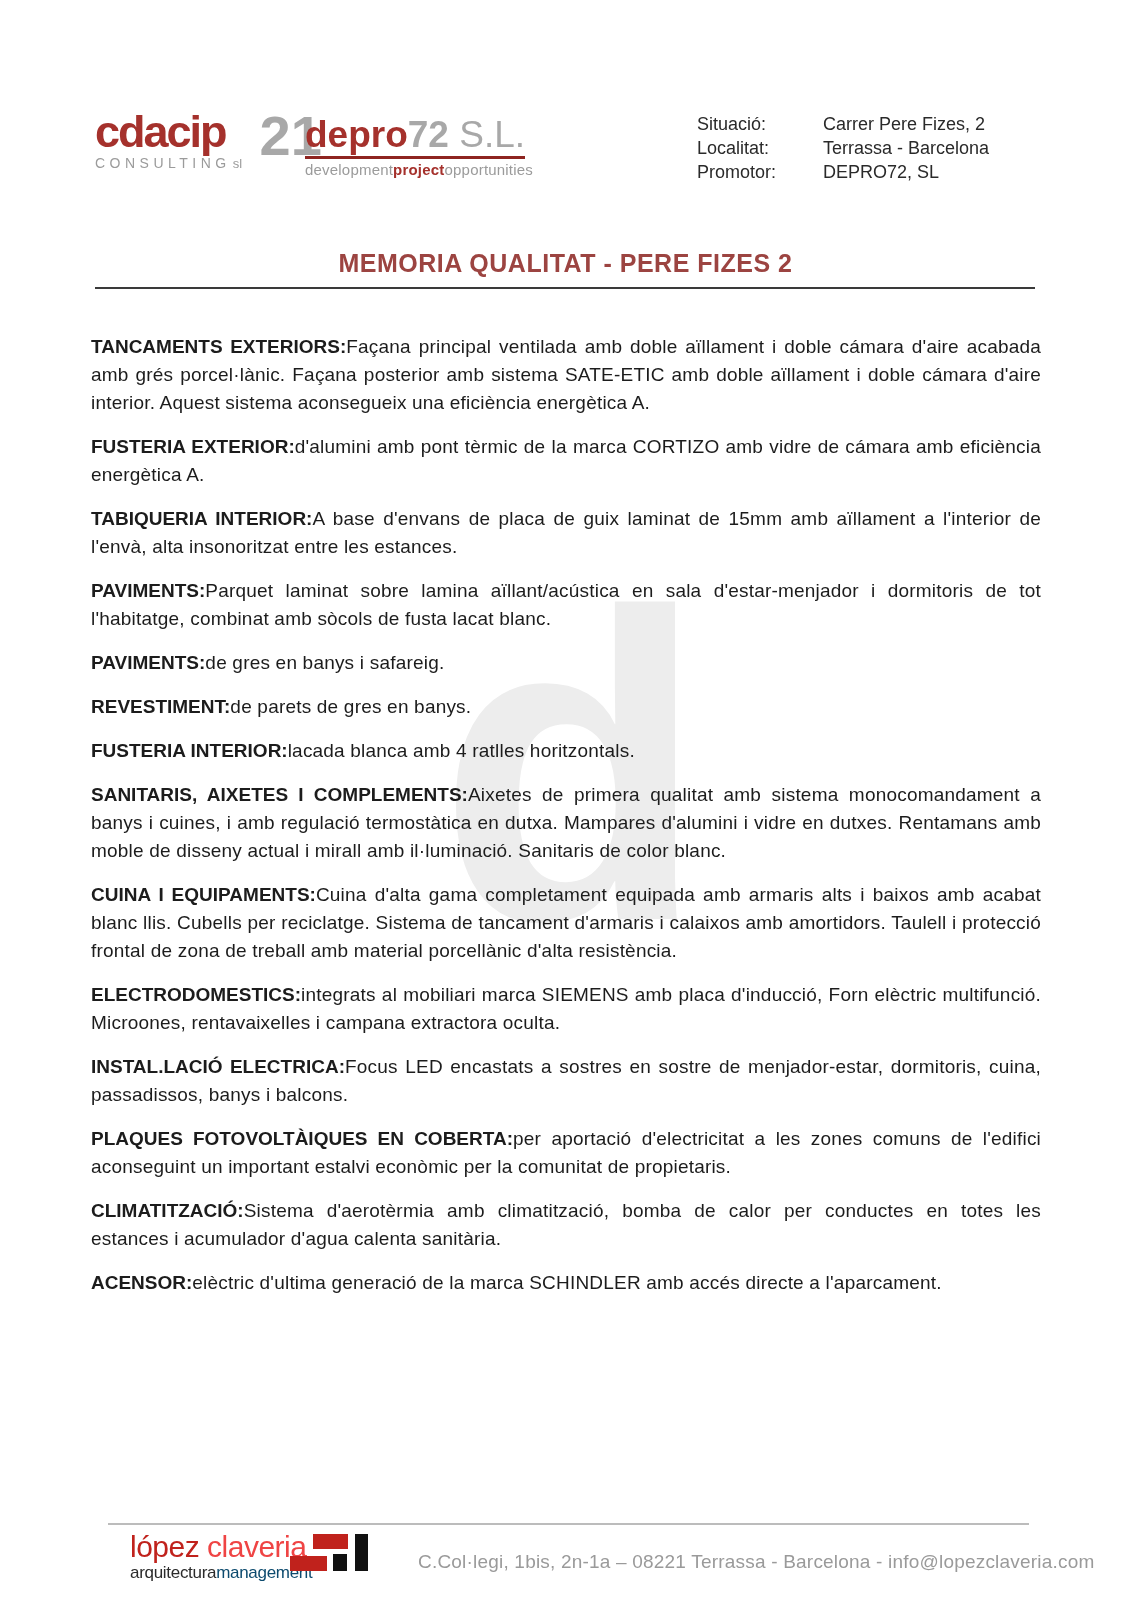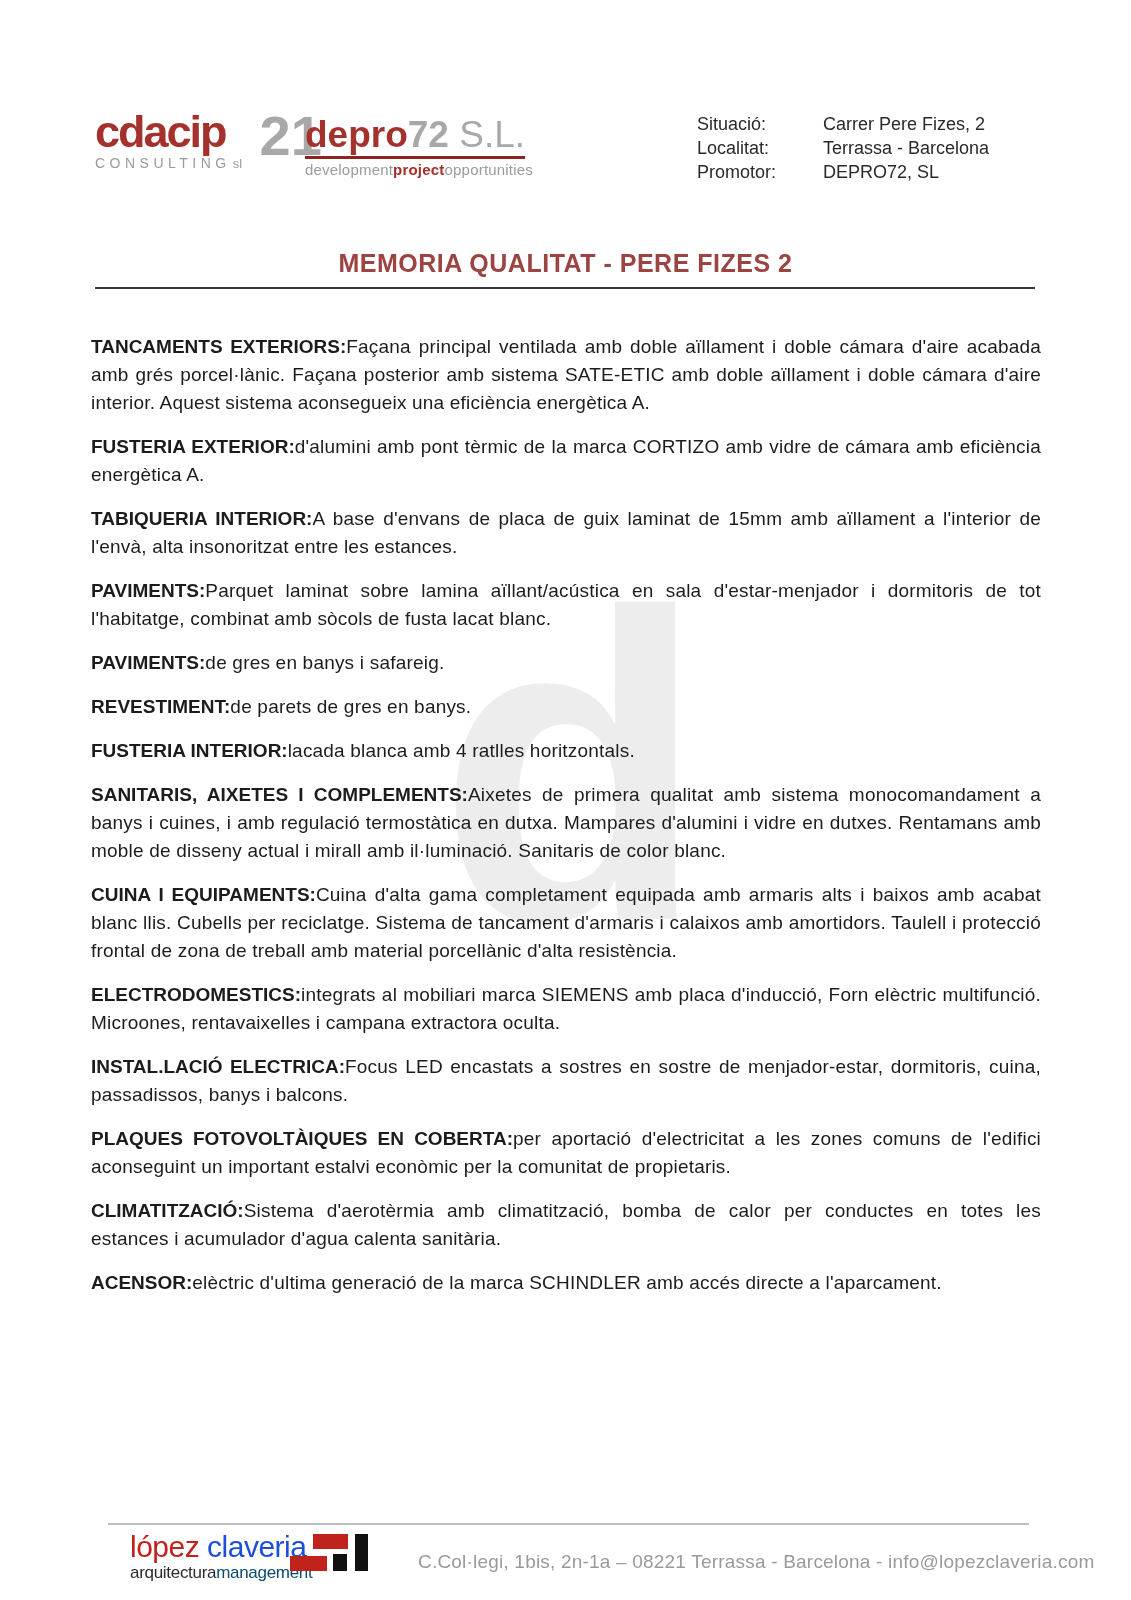--- a/index.html
+++ b/index.html
@@ -65,21 +65,21 @@
     letter-spacing: 0.2px; color: #1c1c1c;
   }
   .doc-body p { margin: 0 0 16px 0; }
   .sec-label { font-weight: bold; letter-spacing: 0; }
 
   
   .footer-rule { position: absolute; left: 108px; right: 102px; top: 1523px; border-top: 2px solid #bcbcbc; z-index: 2; }
   .lc-logo { position: absolute; left: 130px; top: 1532px; z-index: 2; line-height: 1; }
   .lc-name { font-size: 30px; letter-spacing: -0.5px; }
   .lc-name-red  { color: #c0221c; }
-  .lc-name-dark { color: #1d4ed8; }
+  .lc-name-dark { color: #ef4444; }
   .lc-sub { font-size: 17px; margin-top: 2px; letter-spacing: -0.3px; }
   .lc-sub-dark { color: #2b2b2b; }
   .lc-sub-red  { color: #0c4a6e; }
 
   .lc-mark { position: absolute; left: 290px; top: 1534px; width: 80px; height: 38px; z-index: 2; }
   .lc-mark div { position: absolute; }
   .mark-red-top    { left: 23px; top: 0;    width: 35px; height: 15px; background: #c0221c; }
   .mark-red-bottom { left: 0;    top: 22px; width: 37px; height: 15px; background: #c0221c; }
   .mark-black-sq   { left: 43px; top: 20px; width: 14px; height: 17px; background: #111111; }
   .mark-black-bar  { left: 65px; top: 0;    width: 13px; height: 37px; background: #111111; }

